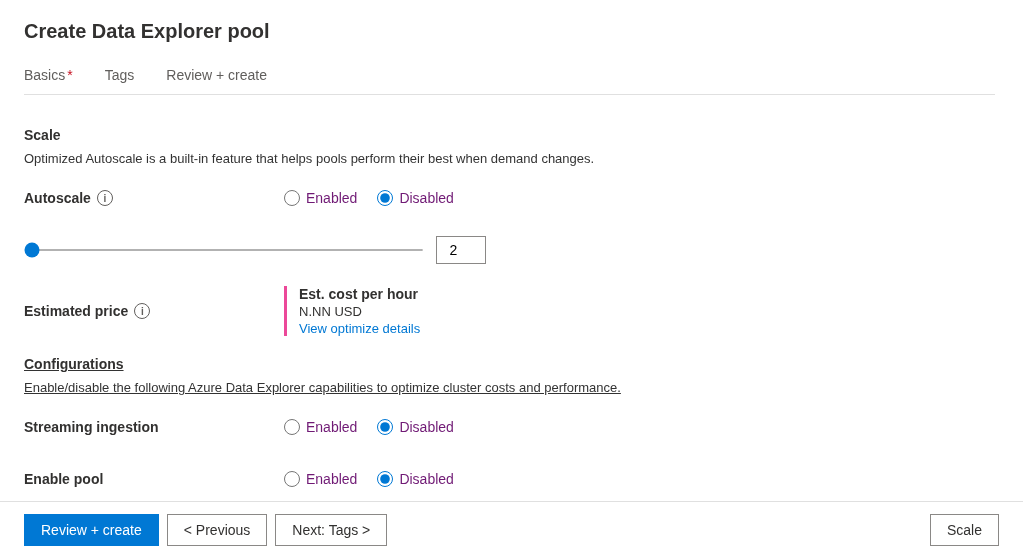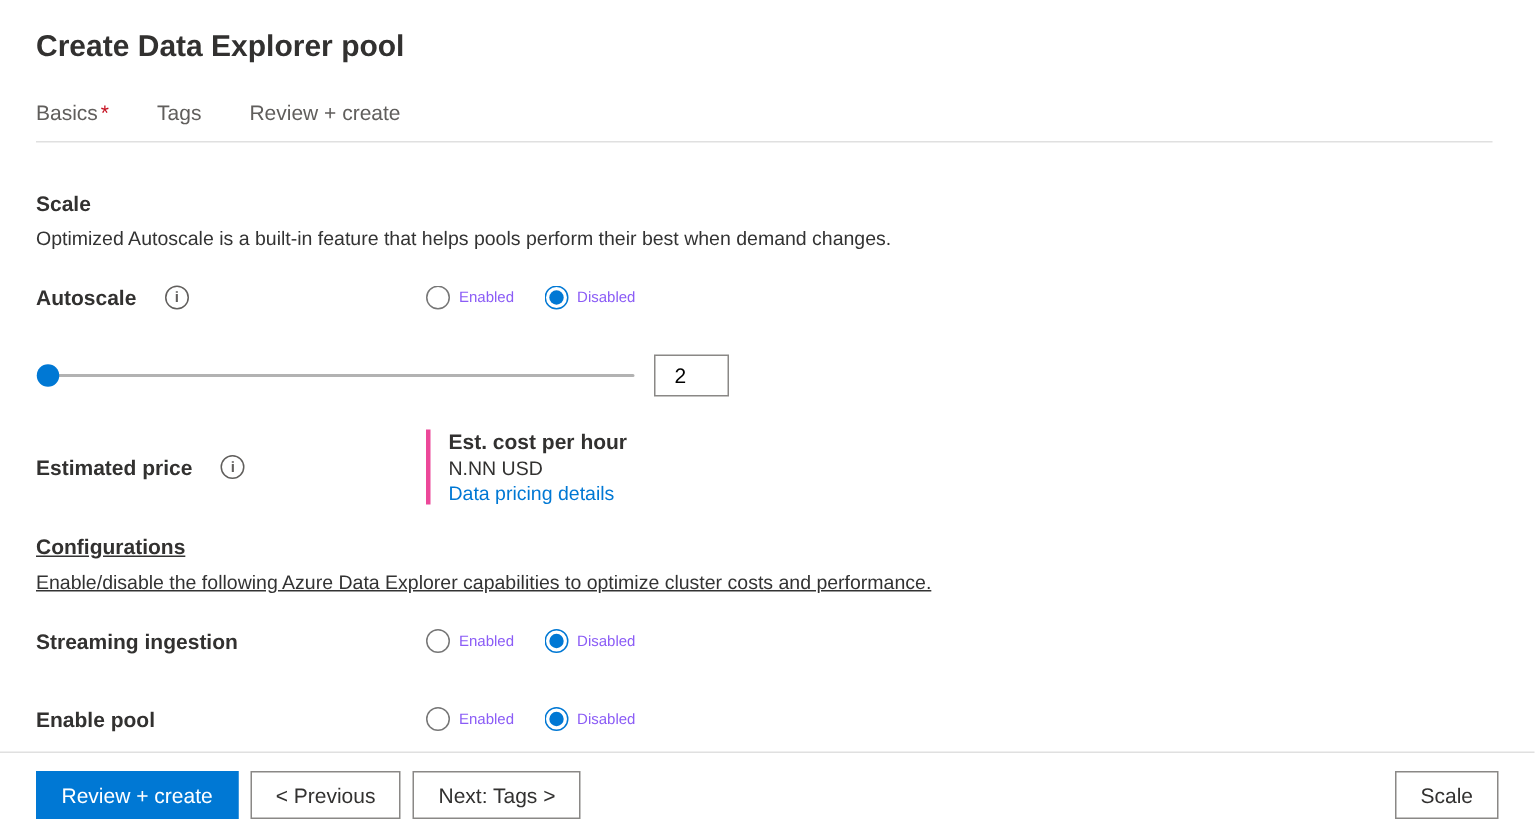--- a/index.html
+++ b/index.html
@@ -72,21 +72,21 @@
       margin-bottom: 20px;
       min-height: 32px;
     }
     .form-label {
       width: 260px;
       font-size: 14px;
       color: #323130;
       font-weight: 600;
       display: flex;
       align-items: flex-start;
-      gap: 19px;
+      gap: 6px;
       flex-shrink: 0;
     }
     .info-icon {
       display: inline-flex;
       align-items: center;
       justify-content: center;
       width: 16px;
       height: 16px;
       border: 1px solid #605e5c;
       border-radius: 50%;
@@ -106,22 +106,22 @@
       gap: 6px;
       cursor: pointer;
     }
     .radio-option input[type="radio"] {
       width: 16px;
       height: 16px;
       accent-color: #0078d4;
       cursor: pointer;
     }
     .radio-label {
-      font-size: 10px;
-      color: #8b5cf6;
+      font-size: 14px;
+      color: #701a75;
     }
     .slider-container {
       display: flex;
       align-items: center;
       gap: 12px;
       flex: 1;
     }
     .slider {
       flex: 1;
       height: 2px;
@@ -247,21 +247,21 @@
 
     <div class="form-row">
       <div class="form-label">
         <span>Estimated price</span>
         <span class="info-icon">i</span>
       </div>
       <div class="price-section">
         <div class="price-box">
           <div class="price-label">Est. cost per hour</div>
           <div class="price-value">N.NN USD</div>
-          <a class="price-link">Data pricing details</a>
+          <a class="price-link">View optimize details</a>
         </div>
       </div>
     </div>
 
     <div style="margin-top: 8px; text-decoration: underline;">
       <div class="section-title">Configurations</div>
       <div class="section-desc">Enable/disable the following Azure Data Explorer capabilities to optimize cluster costs and performance.</div>
     </div>
 
     <div class="form-row">

